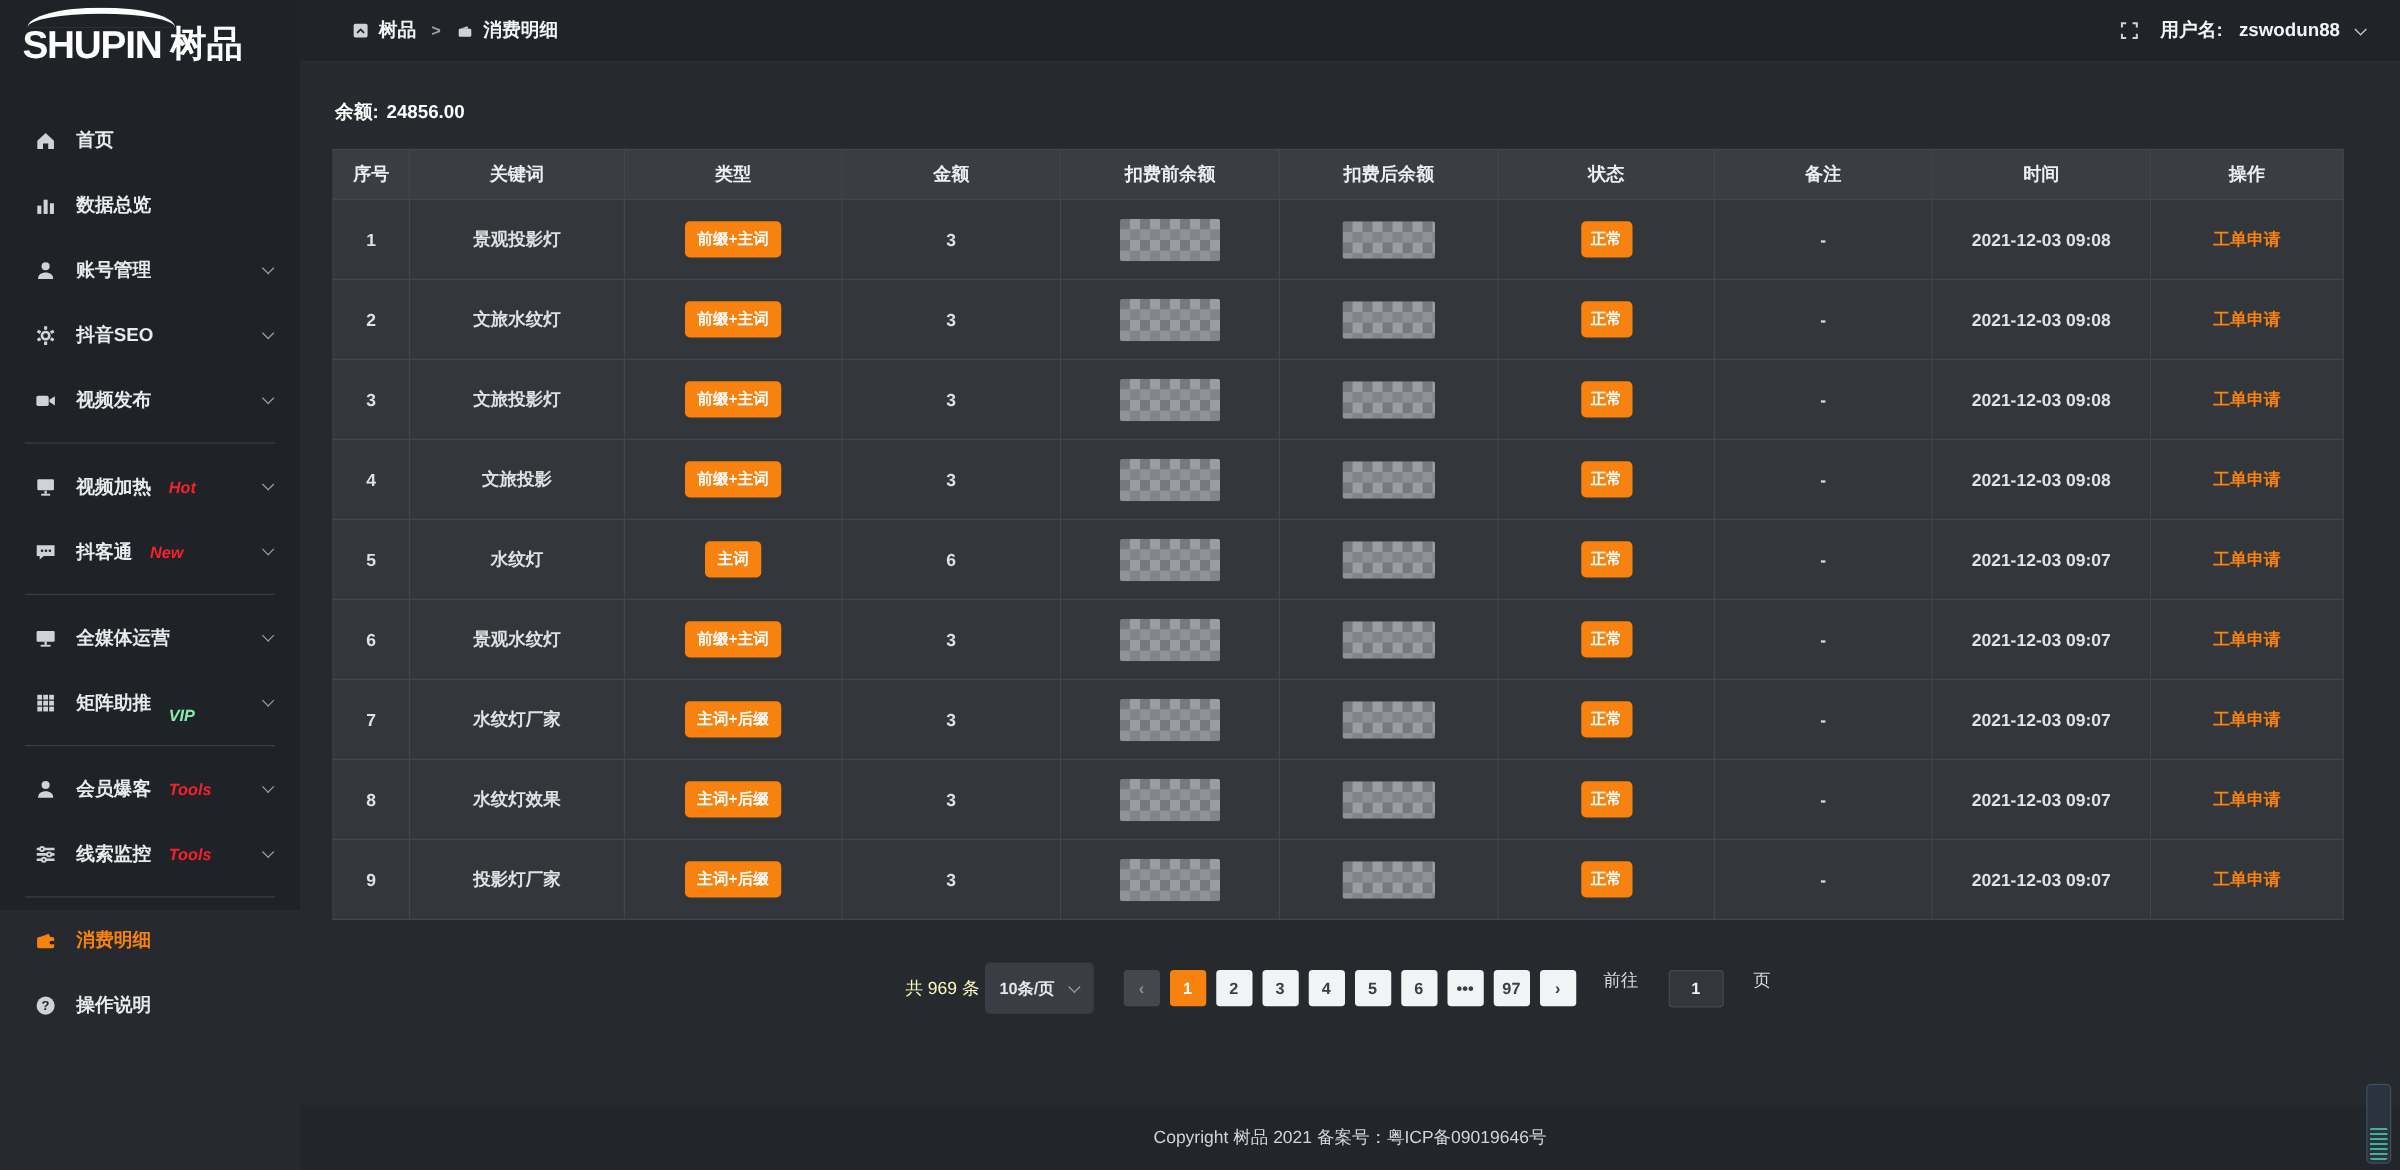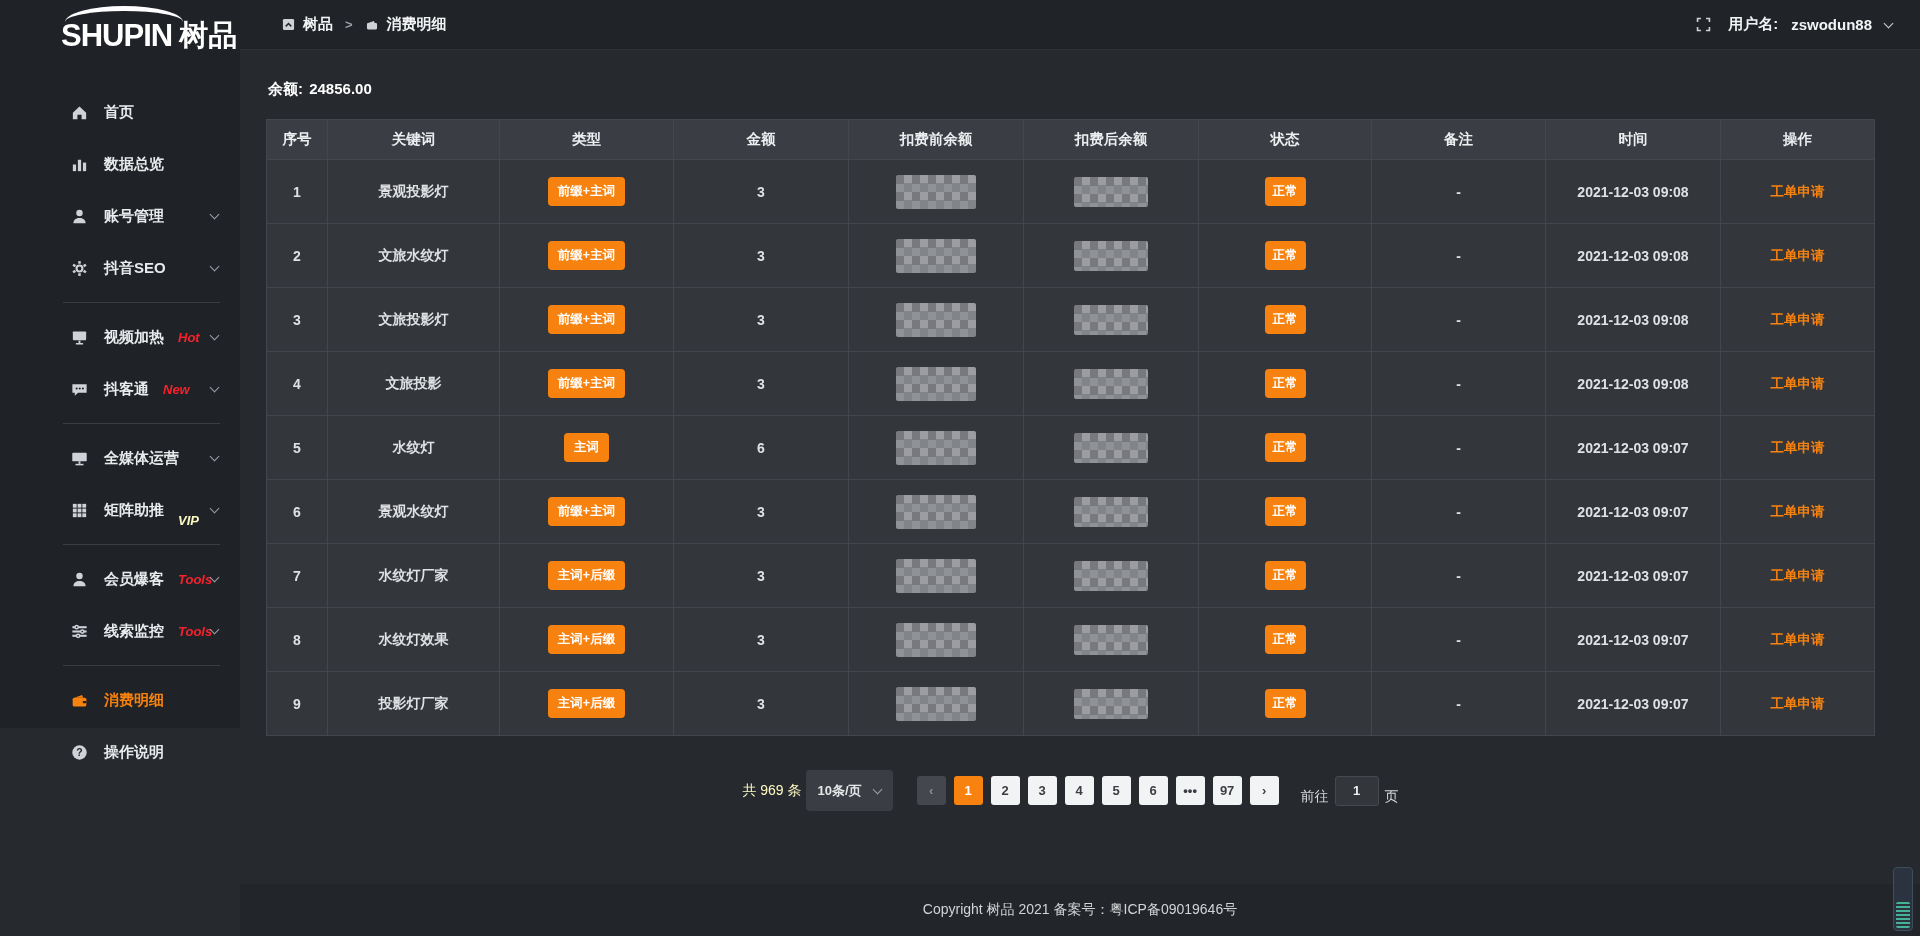--- a/index.html
+++ b/index.html
@@ -1,34 +1,34 @@
 <!DOCTYPE html>
 <html><head>
 <meta charset="utf-8">
 <style>
   * { margin:0; padding:0; box-sizing:border-box; }
   html,body { width:1920px; height:936px; overflow:hidden; }
   body { font-family:"Liberation Sans","DejaVu Sans",sans-serif; background:#26292e; color:#e3e5e7; position:relative; }
   .app { display:flex; width:1920px; height:936px; }
 
   
-  .sidebar { width:240px; height:728px; background:#1f2227; flex:0 0 240px;padding-left:43px; }
+  .sidebar { width:240px; height:728px; background:#1f2227; flex:0 0 240px; }
   .logo { height:72px; display:flex; align-items:center; padding-left:18px; position:relative; }
   .logo-arc { position:absolute; top:6px; left:22px; width:118px; height:16px;
               border-top:5px solid #fff; border-radius:50% 50% 0 0 / 100% 100% 0 0; }
   .logo-en { font-size:31px; font-weight:bold; color:#fff; letter-spacing:-1px; }
   .logo-cn { font-size:29px; font-weight:bold; color:#fff; margin-left:7px; }
   .menu { padding-top:14px; }
   .menu-item { height:52px; display:flex; align-items:center; padding-left:26px; position:relative; cursor:pointer; }
   .menu-item .mi-icon { width:20px; height:20px; display:inline-flex; align-items:center; justify-content:center; margin-right:15px; }
   .menu-item .mi-label { font-size:15px; color:#e8eaec; font-weight:600; }
   .menu-item.active .mi-label { color:#f7820f; }
   .tag { font-size:13px; font-weight:bold; font-style:italic; margin-left:14px; }
   .tag-red { color:#f5222d; }
-  .tag-gold { color:#fef9c3;margin-top:20px; }
+  .tag-gold { color:#86efac;margin-top:20px; }
   .chev { width:7px; height:7px; border-right:1.7px solid #9ba0a6; border-bottom:1.7px solid #9ba0a6;
           transform:rotate(45deg); position:absolute; right:22px; top:21px; }
   .sb-divider { height:1px; background:#3a3d42; margin:8px 20px; }
 
   
   .main { flex:1; display:flex; flex-direction:column; background:#26292e; }
   .topbar { height:50px; background:#202328; display:flex; align-items:center; padding:0 28px 0 42px; border-bottom:1px solid #2e3135; }
   .crumb { display:flex; align-items:center; gap:8px; cursor:pointer; }
   .crumb-label { font-size:15px; font-weight:bold; color:#f2f3f4; }
   .crumb-sep { color:#9ba0a6; font-size:13px; margin:0 12px; font-weight:bold; }
@@ -59,21 +59,21 @@
   .pagination { margin-top:34px; display:flex; align-items:center; justify-content:center; }
   .pg-total { font-size:14px; color:#fef9c3; margin-right:4px; }
   .pg-size { background:#3a3d43; height:41px; padding:0 12px; border-radius:4px; display:flex; align-items:center;
              gap:12px; color:#e4e6e8; font-size:13px; font-weight:bold; margin-right:20px; cursor:pointer; }
   .pg-size .chev-inline { border-color:#9ba0a6; }
   .pg-btn { min-width:29px; height:29px; padding:0 6px; border-radius:3px; background:#f2f3f5; color:#3b3e43;
             font-size:13px; font-weight:bold; display:flex; align-items:center; justify-content:center;
             margin:0 4px; cursor:pointer; border:none; }
   .pg-btn.prev { background:#44474d; color:#8d9095; }
   .pg-btn.active { background:#f7820f; color:#fff; }
-  .pg-goto { margin-left:18px; display:flex; align-items:flex-end; gap:6px; font-size:14px; color:#d6d8da; }
+  .pg-goto { margin-left:18px; display:flex; align-items:flex-start; gap:24px; font-size:14px; color:#d6d8da; }
   .pg-goto input { width:44px; height:30px; background:#33363b; border:1px solid #46494f; border-radius:3px;
                    color:#eef0f2; text-align:center; font-size:13px; font-weight:bold; }
 
   
   .footer { height:52px; background:#222529; display:flex; align-items:center; justify-content:center; }
   .footer-text { font-size:14px; color:#d2d4d6; }
 
   
   .float-widget { position:absolute; right:7px; bottom:5px; width:20px; height:64px; background:#2b3340;
                   border:1px solid #3e4e5c; border-radius:4px; display:flex; flex-direction:column; justify-content:flex-end; }
@@ -141,20 +141,32 @@
                 <line x1="14.3" y1="12.5" x2="16.8" y2="13.9"></line>
                 <line x1="3.2" y1="13.9" x2="5.7" y2="12.5"></line>
                 <line x1="14.3" y1="7.5" x2="16.8" y2="6.1"></line>
               </g>
             </svg>
         </span>
         <span class="mi-label">抖音SEO</span>
         <span class="chev"></span>
       </div>
 
+      <div class="menu-item">
+        <span class="mi-icon">
+          <svg width="19" height="19" viewBox="0 0 20 20">
+              <g fill="#cfd3d8">
+                <rect x="2.2" y="5.8" width="10.4" height="8.8" rx="1.5"></rect>
+                <polygon points="13.2,9.2 17.8,6.4 17.8,14 13.2,11.2"></polygon>
+              </g>
+            </svg>
+        </span>
+        <span class="mi-label">视频发布</span>
+        <span class="chev"></span>
+      </div>
 
       <div class="sb-divider"></div>
 
       <div class="menu-item">
         <span class="mi-icon">
           <svg width="19" height="19" viewBox="0 0 20 20">
               <g fill="#cfd3d8">
                 <rect x="3" y="3.6" width="14" height="9.2" rx="1"></rect>
                 <rect x="9" y="13.2" width="2" height="2.6"></rect>
                 <rect x="6.2" y="15.8" width="7.6" height="1.6"></rect>

